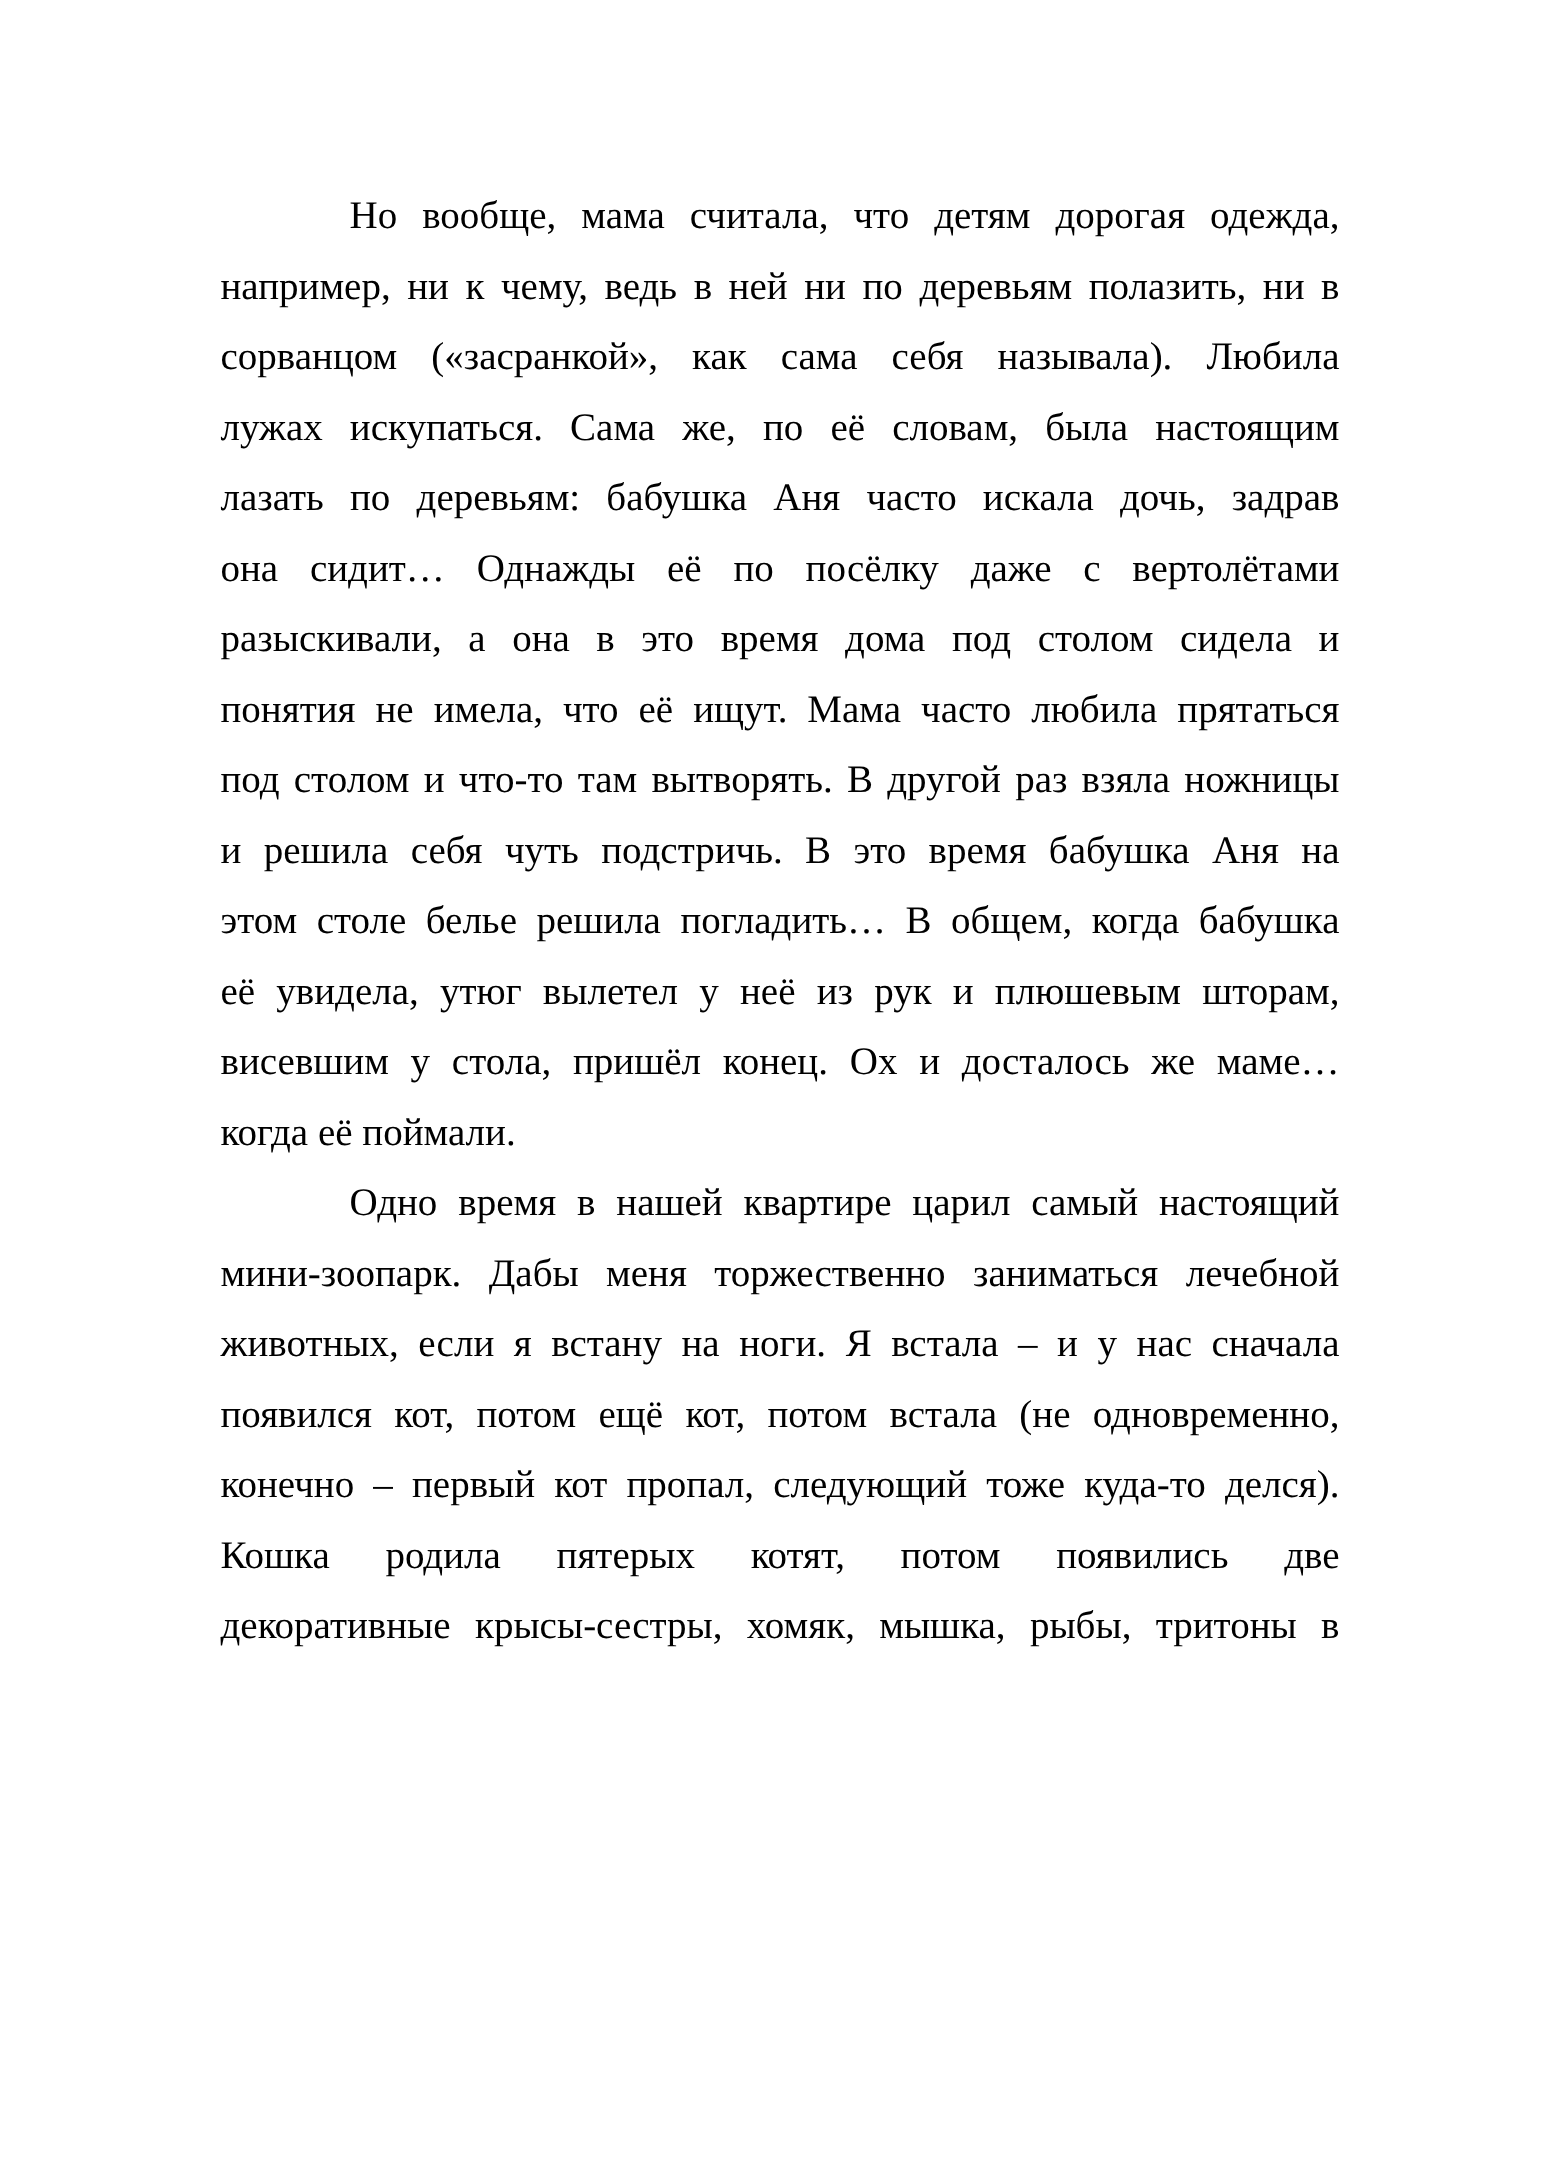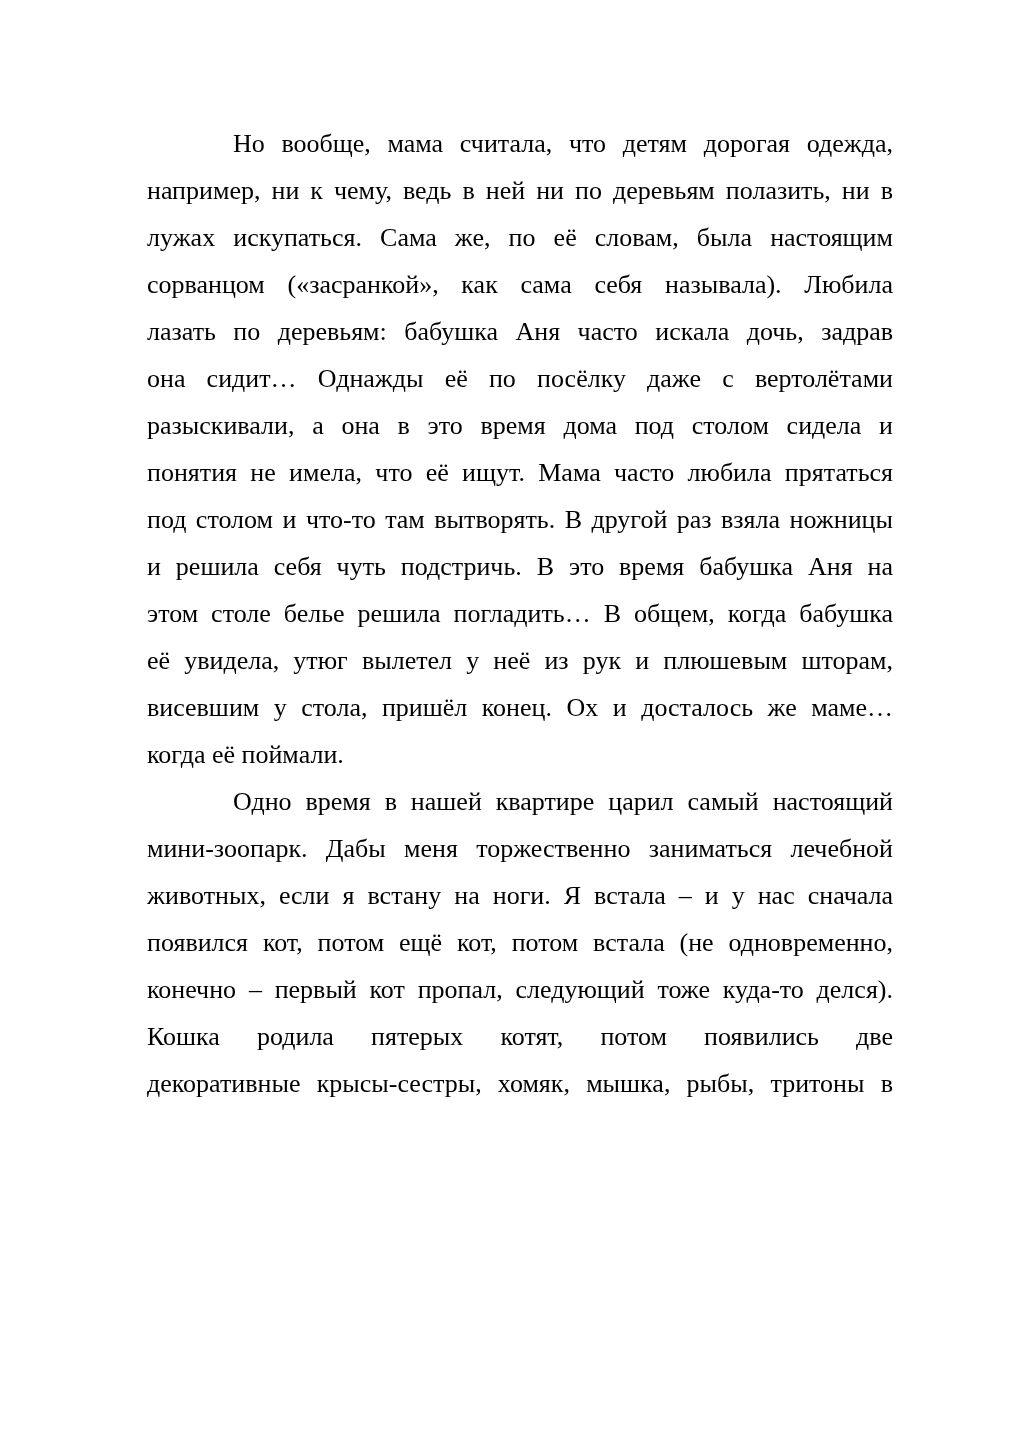--- a/index.html
+++ b/index.html
@@ -61,22 +61,22 @@
 </style>
 </head>
 <body>
 
 <div class="page">
 
   <div class="text-body">
       <div class="paragraph">
         <div class="line first">Но вообще, мама считала, что детям дорогая одежда,</div>
         <div class="line">например, ни к чему, ведь в ней ни по деревьям полазить, ни в</div>
+        <div class="line">сорванцом («засранкой», как сама себя называла). Любила</div>
         <div class="line">лужах искупаться. Сама же, по её словам, была настоящим</div>
-        <div class="line">сорванцом («засранкой», как сама себя называла). Любила</div>
         <div class="line">лазать по деревьям: бабушка Аня часто искала дочь, задрав</div>
         <div class="line">она сидит… Однажды её по посёлку даже с вертолётами</div>
         <div class="line">разыскивали, а она в это время дома под столом сидела и</div>
         <div class="line">понятия не имела, что её ищут. Мама часто любила прятаться</div>
         <div class="line">под столом и что-то там вытворять. В другой раз взяла ножницы</div>
         <div class="line">и решила себя чуть подстричь. В это время бабушка Аня на</div>
         <div class="line">этом столе белье решила погладить… В общем, когда бабушка</div>
         <div class="line">её увидела, утюг вылетел у неё из рук и плюшевым шторам,</div>
         <div class="line">висевшим у стола, пришёл конец. Ох и досталось же маме…</div>
         <div class="line last">когда её поймали.</div>

